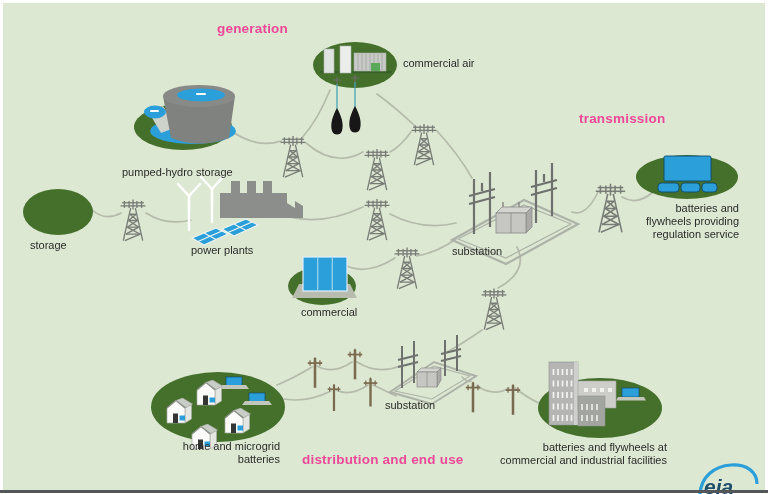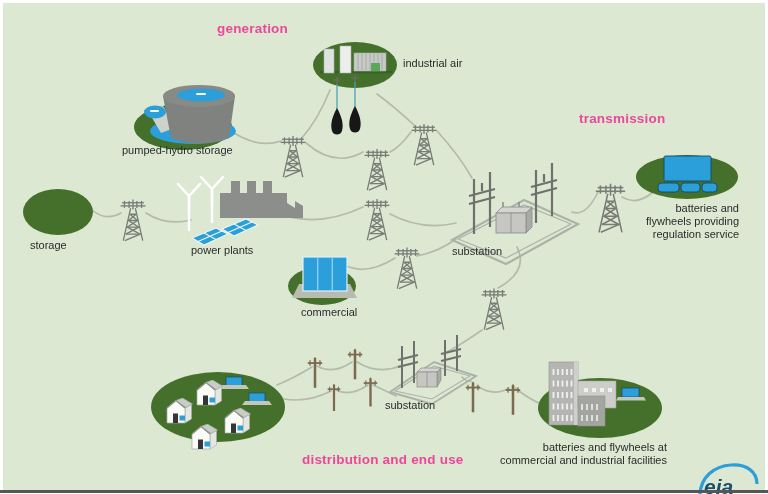--- a/index.html
+++ b/index.html
@@ -246,24 +246,25 @@
     <g>
       <path d="M700,494 C701,477 714,466 731,465 C747,464 757,472 757,484" fill="none" stroke="#2b9fd9" stroke-width="3.2"></path>
       <text x="704" y="494" font-size="21" font-weight="bold" font-style="italic" fill="#1c4e6b">eia</text>
     </g>
   </svg>
 
   <div class="hd" style="left:217px;top:21px">generation</div>
   <div class="hd" style="left:579px;top:111px">transmission</div>
   <div class="hd" style="left:302px;top:452px">distribution and end use</div>
 
-  <div class="lbl" style="left:403px;top:57px">industrial air</div>
-  <div class="lbl" style="left:122px;top:144px">pumped-hydro storage</div>
+  <div class="lbl" style="left:403px;top:57px">commercial air</div>
+  <div class="lbl" style="left:122px;top:166px">pumped-hydro storage</div>
   <div class="lbl" style="left:30px;top:239px">storage</div>
   <div class="lbl" style="left:191px;top:244px">power plants</div>
   <div class="lbl" style="left:301px;top:306px">commercial</div>
   <div class="lbl" style="left:452px;top:245px">substation</div>
   <div class="lbl multi" style="left:637px;top:202px;width:102px">batteries and flywheels providing regulation service</div>
+  <div class="lbl multi" style="left:156px;top:440px;width:124px">home and microgrid batteries</div>
   <div class="lbl" style="left:385px;top:399px">substation</div>
   <div class="lbl multi" style="left:491px;top:441px;width:176px">batteries and flywheels at commercial and industrial facilities</div>
 
   <div class="bottomline"></div>
 </div>
 
 </body></html>

